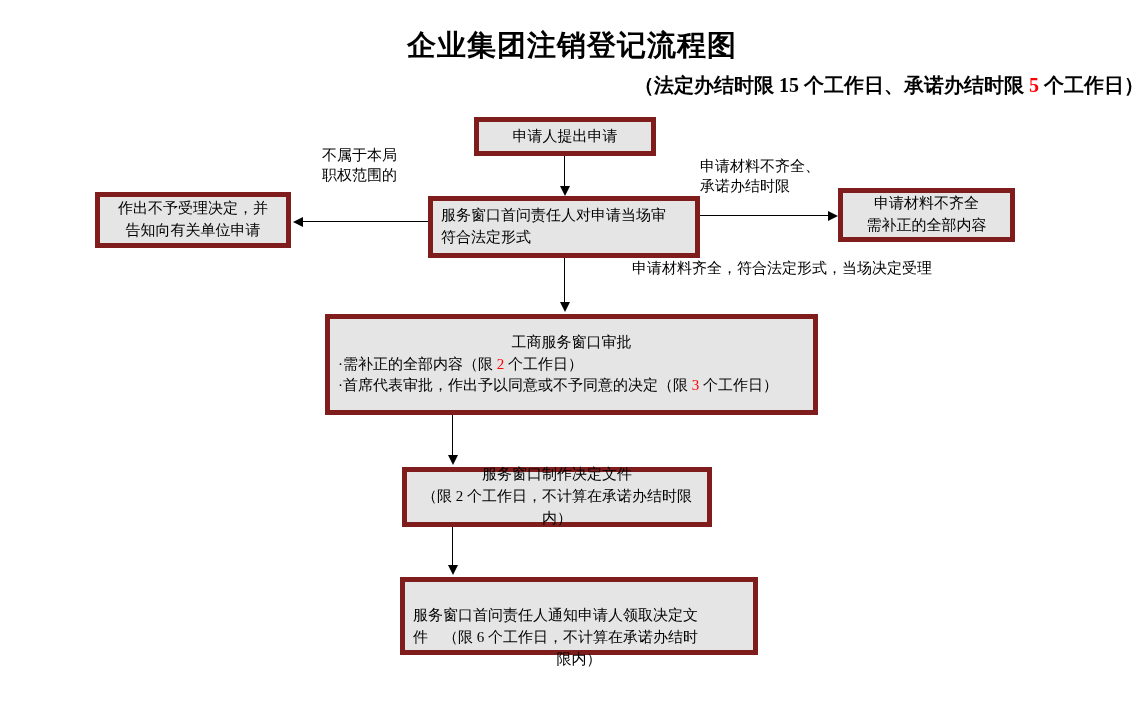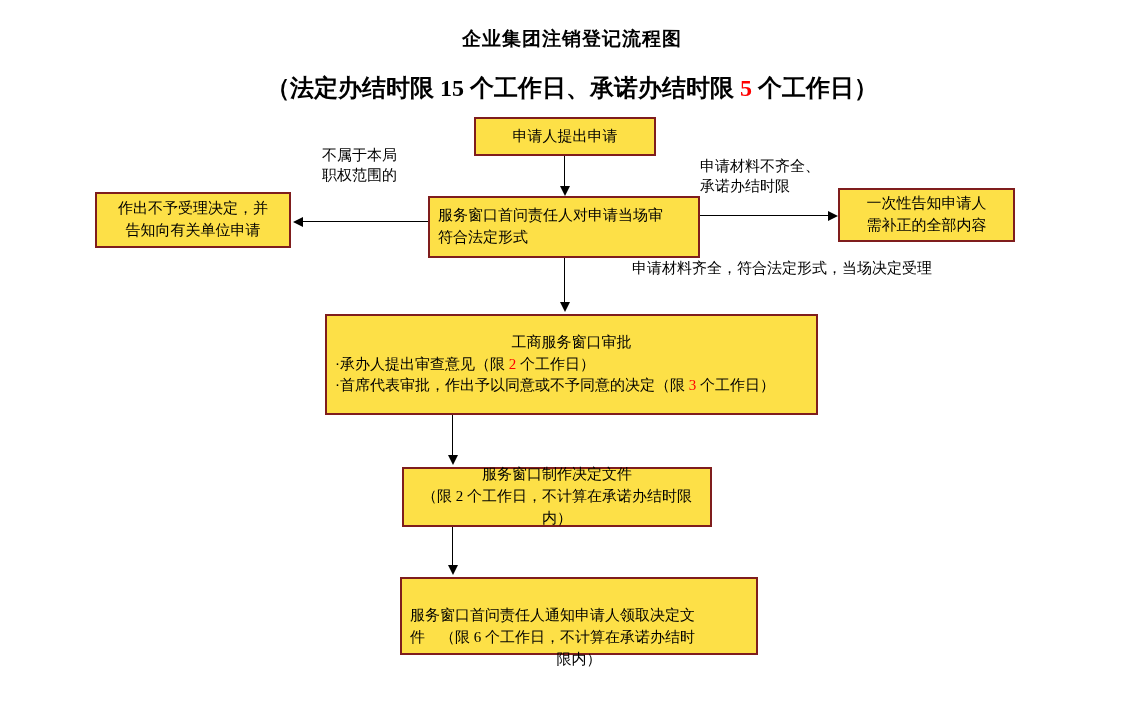--- a/index.html
+++ b/index.html
@@ -17,41 +17,41 @@
     height: 714px;
     background: #ffffff;
     overflow: hidden;
   }
   .title {
     position: absolute;
     left: 0;
     top: 26px;
     width: 1144px;
     text-align: center;
-    font-size: 19px;
+    font-size: 29px;
     font-weight: bold;
     letter-spacing: 1px;
   }
   .subtitle {
     position: absolute;
     left: 0;
     top: 72px;
     width: 1144px;
-    text-align: center;
-    font-size: 24px;
+    text-align: right;
+    font-size: 20px;
     font-weight: bold;
   }
   .red {
     color: #ff0000;
   }
   .box {
     position: absolute;
     box-sizing: border-box;
-    border: 2px solid #7f1d1d;
-    background: #fde047;
+    border: 5px solid #7f1d1d;
+    background: #e5e5e5;
     display: flex;
     flex-direction: column;
     justify-content: center;
     font-size: 15px;
     line-height: 1.45;
   }
   .box.center-text {
     text-align: center;
     align-items: center;
   }
@@ -139,31 +139,31 @@
     <span class="pad">作出不予受理决定，并</span>
     <span class="pad">告知向有关单位申请</span>
   </div>
 
   <div class="edge-label" style="left:700px; top:157px; width:140px;">申请材料不齐全、
 承诺办结时限</div>
   <div class="hline" style="left:700px; top:215px; width:128px;"></div>
   <div class="arrow-right" style="left:828px; top:211px;"></div>
 
   <div class="box center-text" style="left:838px; top:188px; width:177px; height:54px;">
-    <span class="pad">一次性告知申请人</span>
+    <span class="pad">申请材料不齐全</span>
     <span class="pad">需补正的全部内容</span>
   </div>
 
   <div class="edge-label" style="left:632px; top:259px; width:380px;">申请材料齐全，符合法定形式，当场决定受理</div>
   <div class="vline" style="left:564px; top:258px; height:46px;"></div>
   <div class="arrow-down" style="left:560px; top:302px;"></div>
 
   <div class="box" style="left:325px; top:314px; width:493px; height:101px;">
     <span class="pad box-title">工商服务窗口审批</span>
-    <span class="pad bullet-line"><span>·承办人提出审查意见（限 </span><span class="red">2</span><span> 个工作日）</span></span>
+    <span class="pad bullet-line"><span>·需补正的全部内容（限 </span><span class="red">2</span><span> 个工作日）</span></span>
     <span class="pad bullet-line"><span>·首席代表审批，作出予以同意或不予同意的决定（限 </span><span class="red">3</span><span> 个工作日）</span></span>
   </div>
 
   <div class="vline" style="left:452px; top:415px; height:42px;"></div>
   <div class="arrow-down" style="left:448px; top:455px;"></div>
 
   <div class="box center-text" style="left:402px; top:467px; width:310px; height:60px;">
     <span class="pad">服务窗口制作决定文件</span>
     <span class="pad">（限 2 个工作日，不计算在承诺办结时限内）</span>
   </div>

